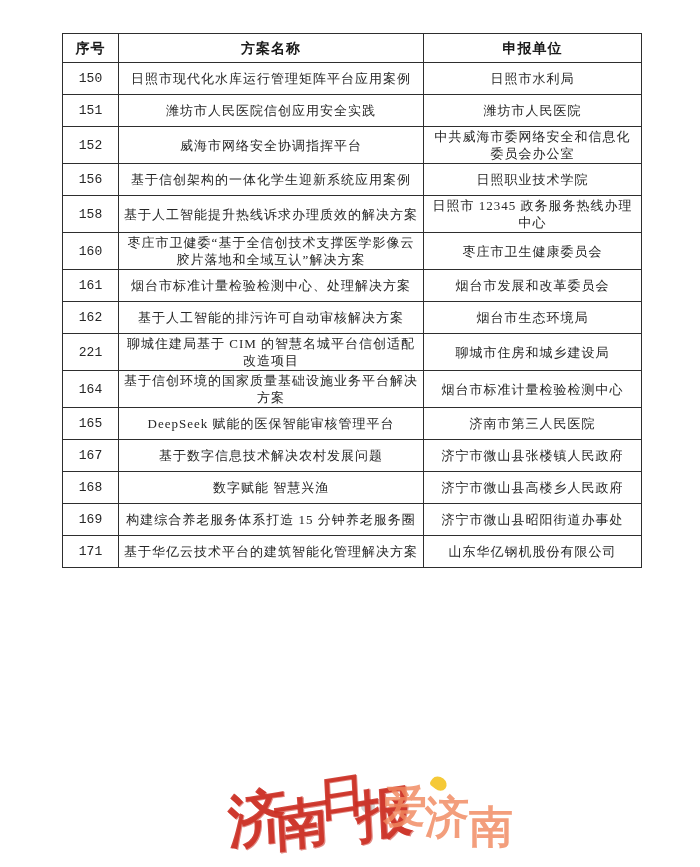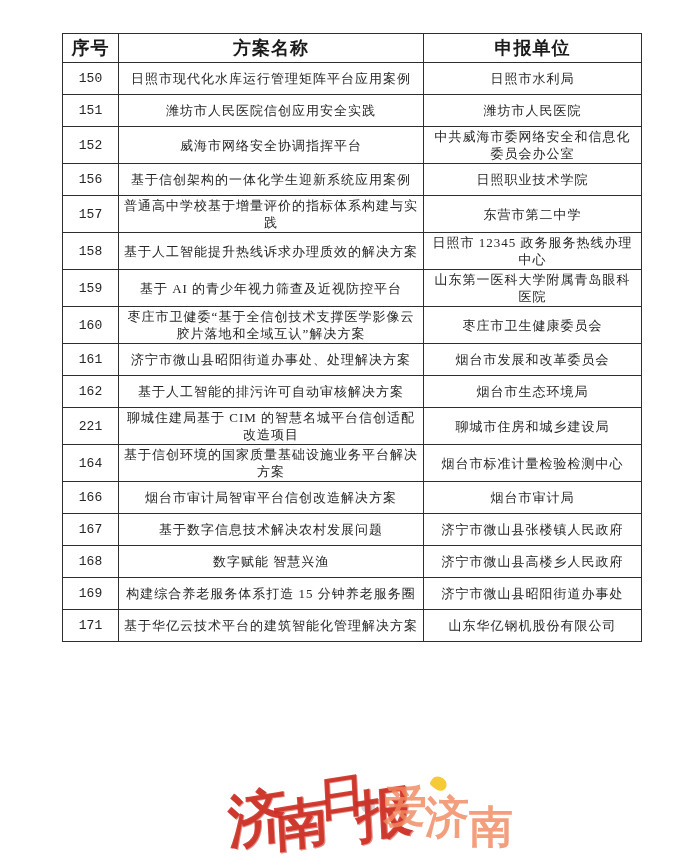--- a/index.html
+++ b/index.html
@@ -23,21 +23,21 @@
     vertical-align: middle;
     font-size: 13px;
     line-height: 17px;
     letter-spacing: 1px;
     padding: 1px 4px;
     color: #262626;
   }
   .doc-table th {
     height: 29px;
     font-weight: bold;
-    font-size: 18px;
+    font-size: 14px;
     color: #1a1a1a;
     margin-top: 40px;
   }
   .doc-table td { height: 32px; }
   .doc-table td:first-child {
     letter-spacing: 0;
     font-family: Liberation Mono, monospace;
   }
 
   
@@ -114,63 +114,53 @@
         <td>152</td>
         <td>威海市网络安全协调指挥平台</td>
         <td>中共威海市委网络安全和信息化委员会办公室</td>
       </tr>
       <tr>
         <td>156</td>
         <td>基于信创架构的一体化学生迎新系统应用案例</td>
         <td>日照职业技术学院</td>
       </tr>
       <tr>
-        <td>157</td>
-        <td>普通高中学校基于增量评价的指标体系构建与实践</td>
-        <td>东营市第二中学</td>
-      </tr>
-      <tr>
         <td>158</td>
         <td>基于人工智能提升热线诉求办理质效的解决方案</td>
         <td>日照市 12345 政务服务热线办理中心</td>
-      </tr>
-      <tr>
-        <td>159</td>
-        <td>基于 AI 的青少年视力筛查及近视防控平台</td>
-        <td>山东第一医科大学附属青岛眼科医院</td>
       </tr>
       <tr>
         <td>160</td>
         <td>枣庄市卫健委“基于全信创技术支撑医学影像云胶片落地和全域互认”解决方案</td>
         <td>枣庄市卫生健康委员会</td>
       </tr>
       <tr>
         <td>161</td>
-        <td>济宁市微山县昭阳街道办事处、处理解决方案</td>
+        <td>烟台市标准计量检验检测中心、处理解决方案</td>
         <td>烟台市发展和改革委员会</td>
       </tr>
       <tr>
         <td>162</td>
         <td>基于人工智能的排污许可自动审核解决方案</td>
         <td>烟台市生态环境局</td>
       </tr>
       <tr>
         <td>221</td>
         <td>聊城住建局基于 CIM 的智慧名城平台信创适配改造项目</td>
         <td>聊城市住房和城乡建设局</td>
       </tr>
       <tr>
         <td>164</td>
         <td>基于信创环境的国家质量基础设施业务平台解决方案</td>
         <td>烟台市标准计量检验检测中心</td>
       </tr>
       <tr>
-        <td>166</td>
-        <td>烟台市审计局智审平台信创改造解决方案</td>
-        <td>烟台市审计局</td>
+        <td>165</td>
+        <td>DeepSeek 赋能的医保智能审核管理平台</td>
+        <td>济南市第三人民医院</td>
       </tr>
       <tr>
         <td>167</td>
         <td>基于数字信息技术解决农村发展问题</td>
         <td>济宁市微山县张楼镇人民政府</td>
       </tr>
       <tr>
         <td>168</td>
         <td>数字赋能 智慧兴渔</td>
         <td>济宁市微山县高楼乡人民政府</td>

